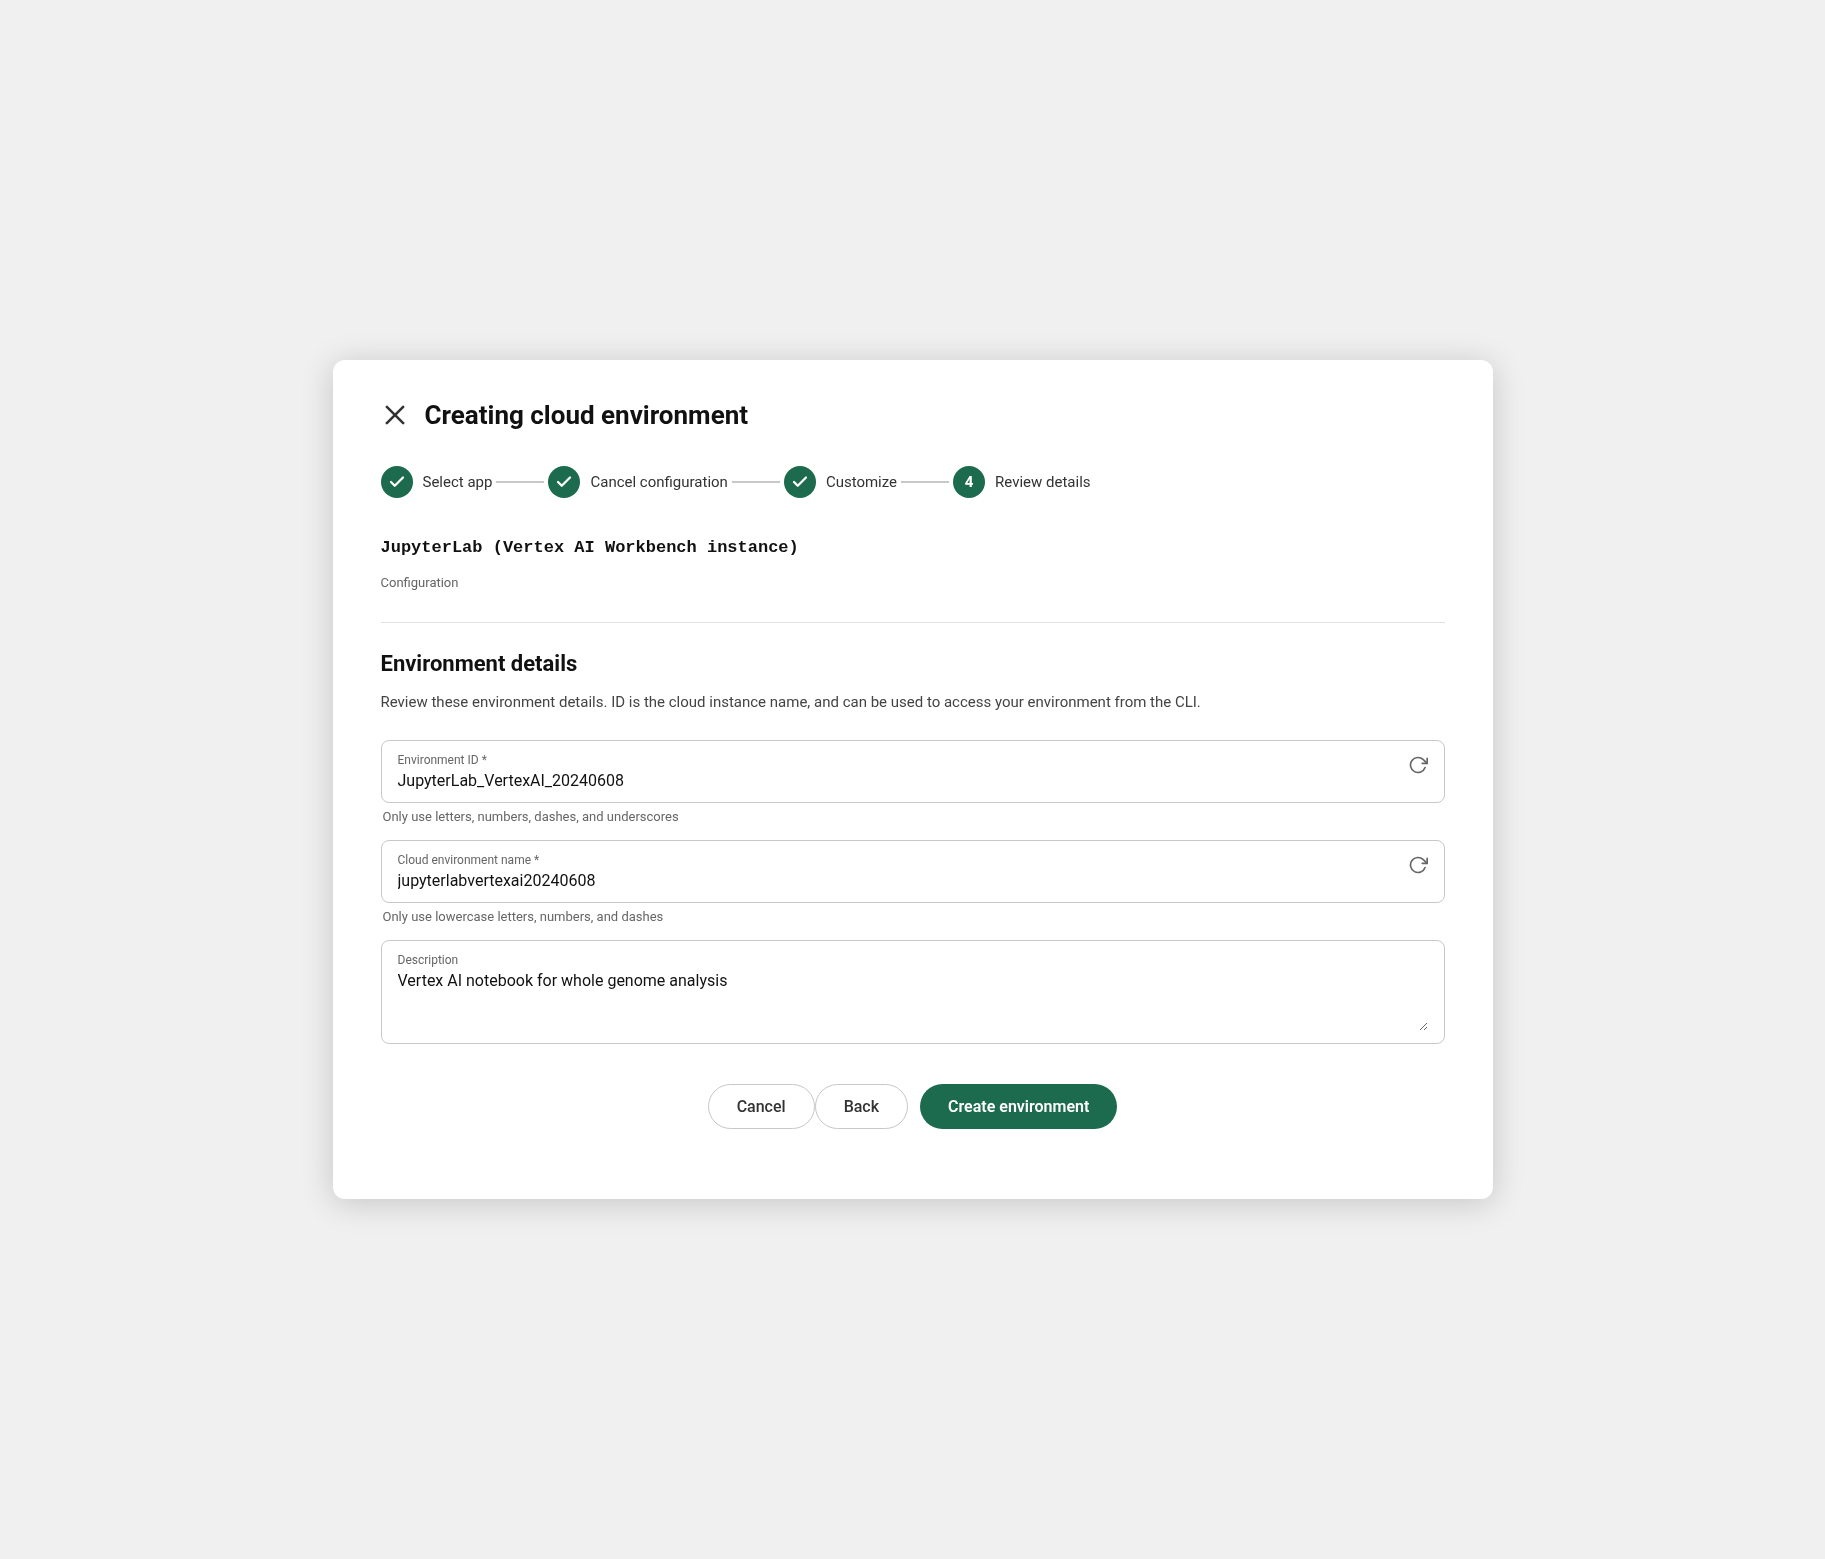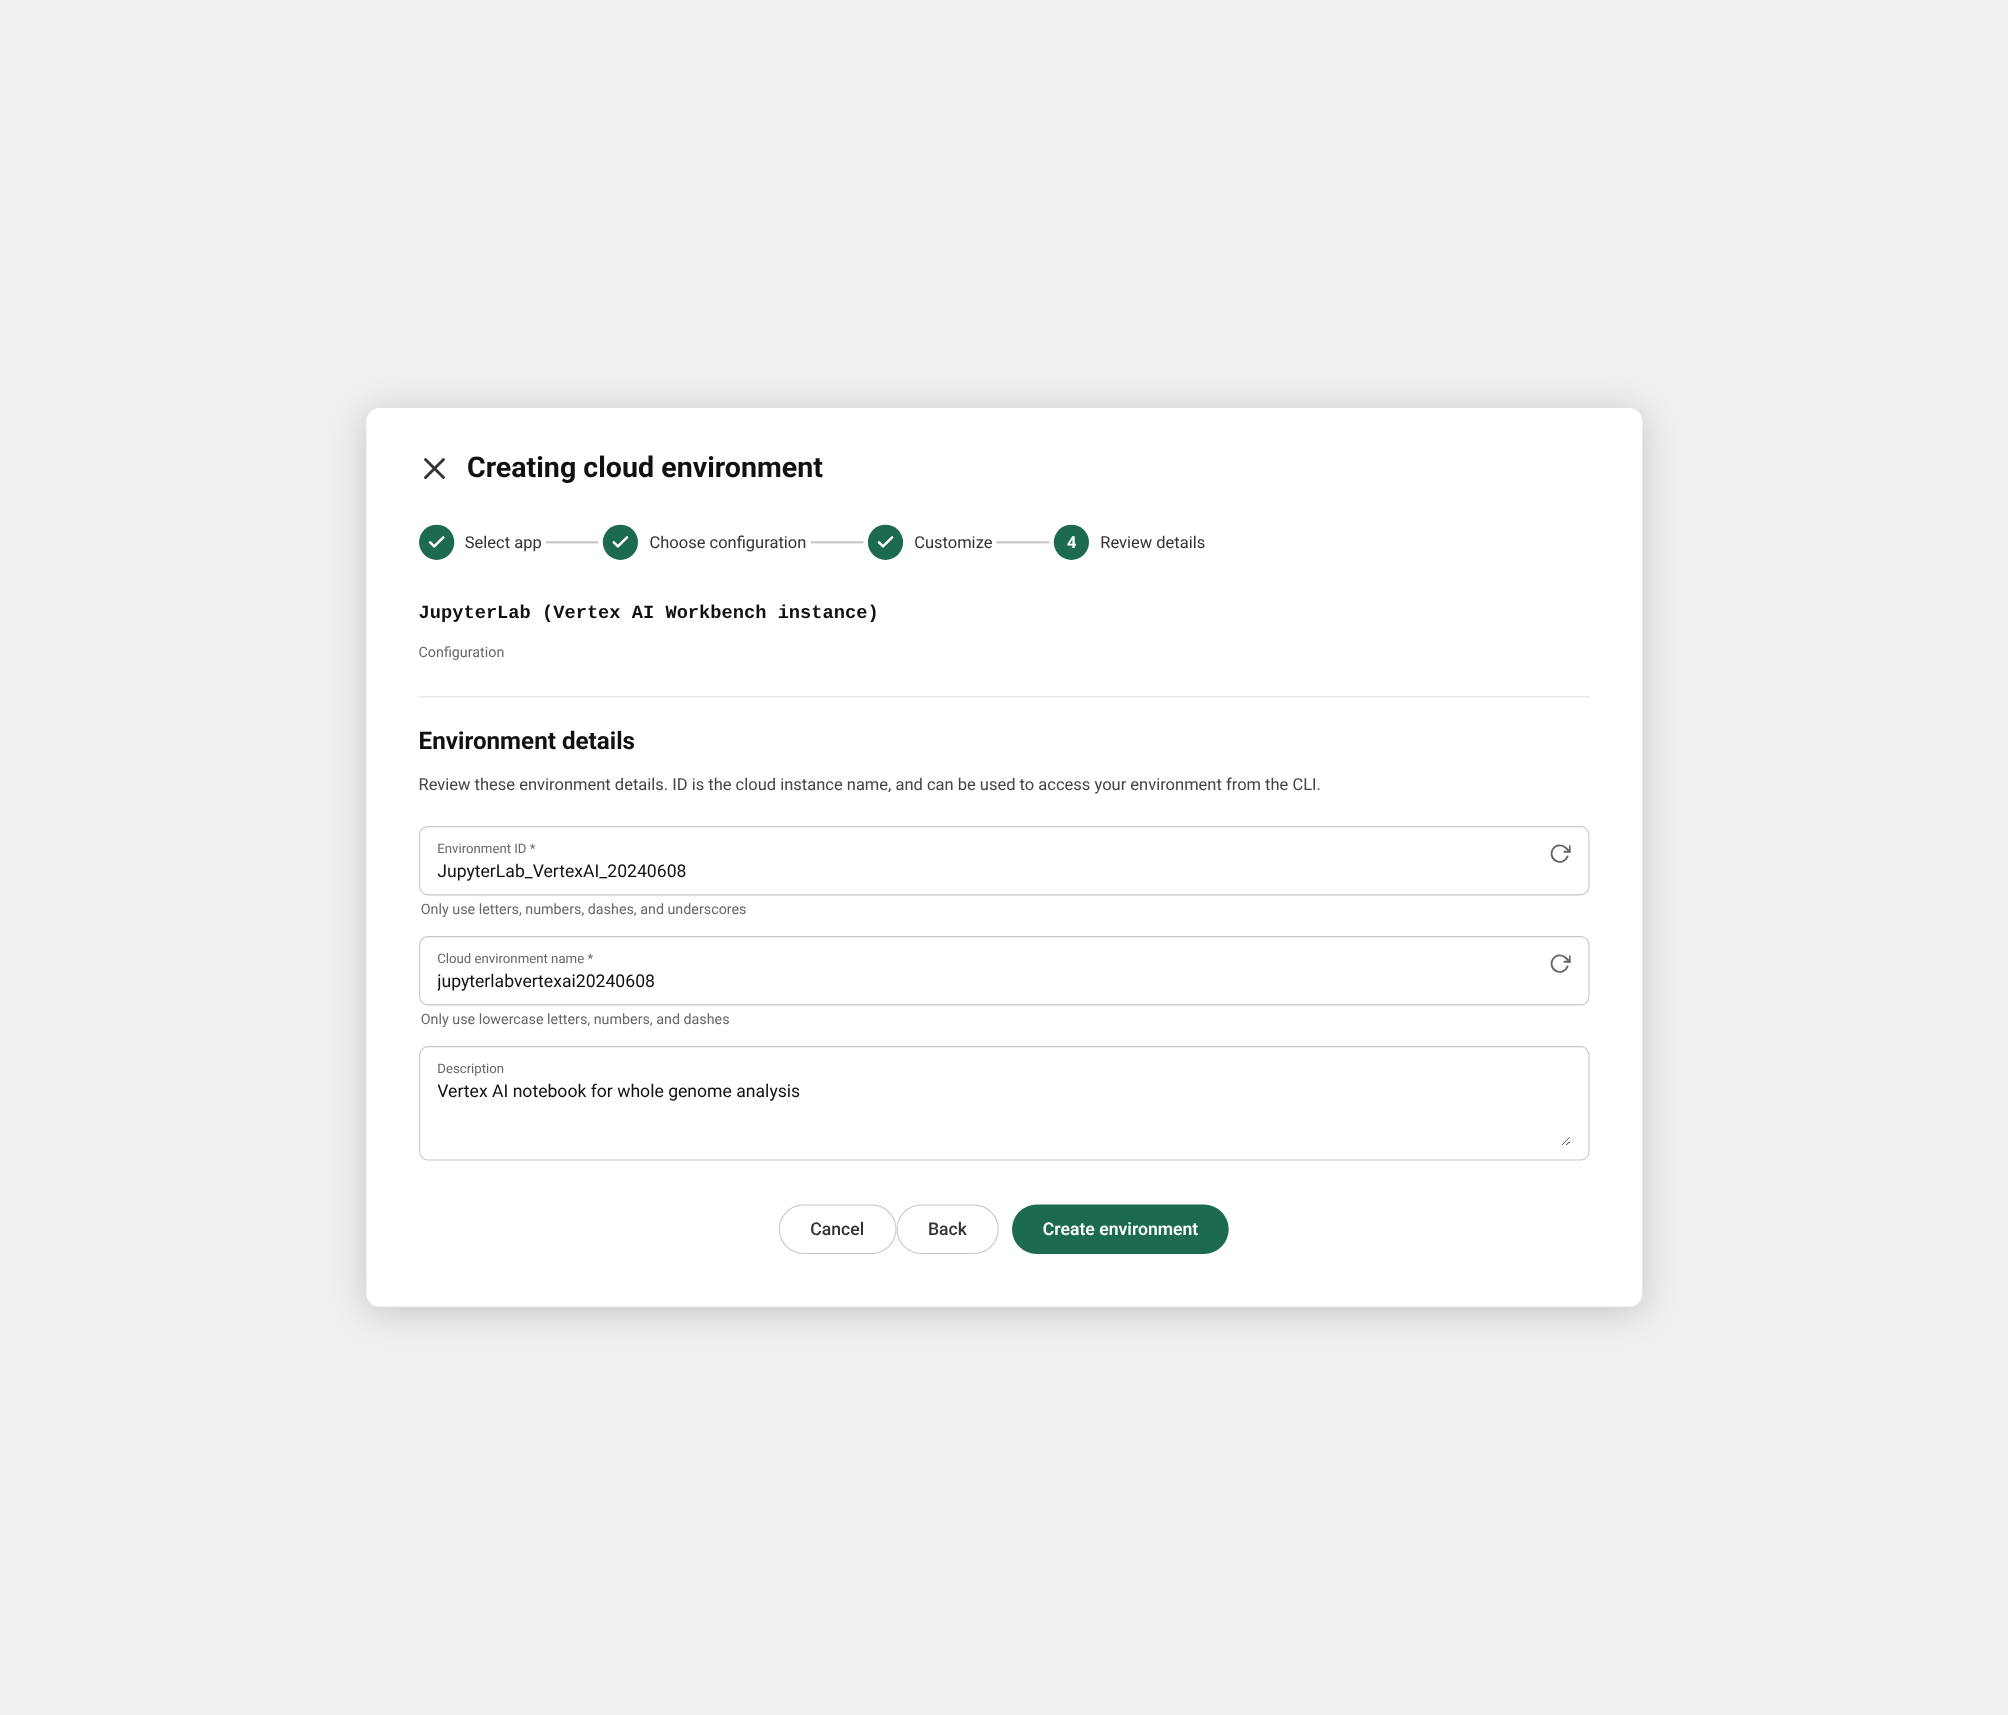--- a/index.html
+++ b/index.html
@@ -16,21 +16,21 @@
       align-items: center;
       min-height: 100vh;
       padding: 20px;
     }
 
     .modal {
       background: #ffffff;
       border-radius: 12px;
       width: 1160px;
       max-width: 100%;
-      padding: 40px 48px 48px 48px;
+      padding: 40px 48px 70px 48px;
       box-shadow: 0 4px 32px rgba(0,0,0,0.18);
       position: relative;
     }
 
     .modal-header {
       display: flex;
       align-items: center;
       gap: 16px;
       margin-bottom: 36px;
     }
@@ -269,21 +269,21 @@
     </div>
 
     <div class="step-connector"></div>
 
     <div class="step">
       <div class="step-circle completed">
         <svg viewBox="0 0 24 24" fill="none" stroke="#fff" stroke-width="3" stroke-linecap="round" stroke-linejoin="round">
           <polyline points="20 6 9 17 4 12"></polyline>
         </svg>
       </div>
-      <span class="step-label">Choose configuration</span>
+      <span class="step-label">Cancel configuration</span>
     </div>
 
     <div class="step-connector"></div>
 
     <div class="step">
       <div class="step-circle completed">
         <svg viewBox="0 0 24 24" fill="none" stroke="#fff" stroke-width="3" stroke-linecap="round" stroke-linejoin="round">
           <polyline points="20 6 9 17 4 12"></polyline>
         </svg>
       </div>

